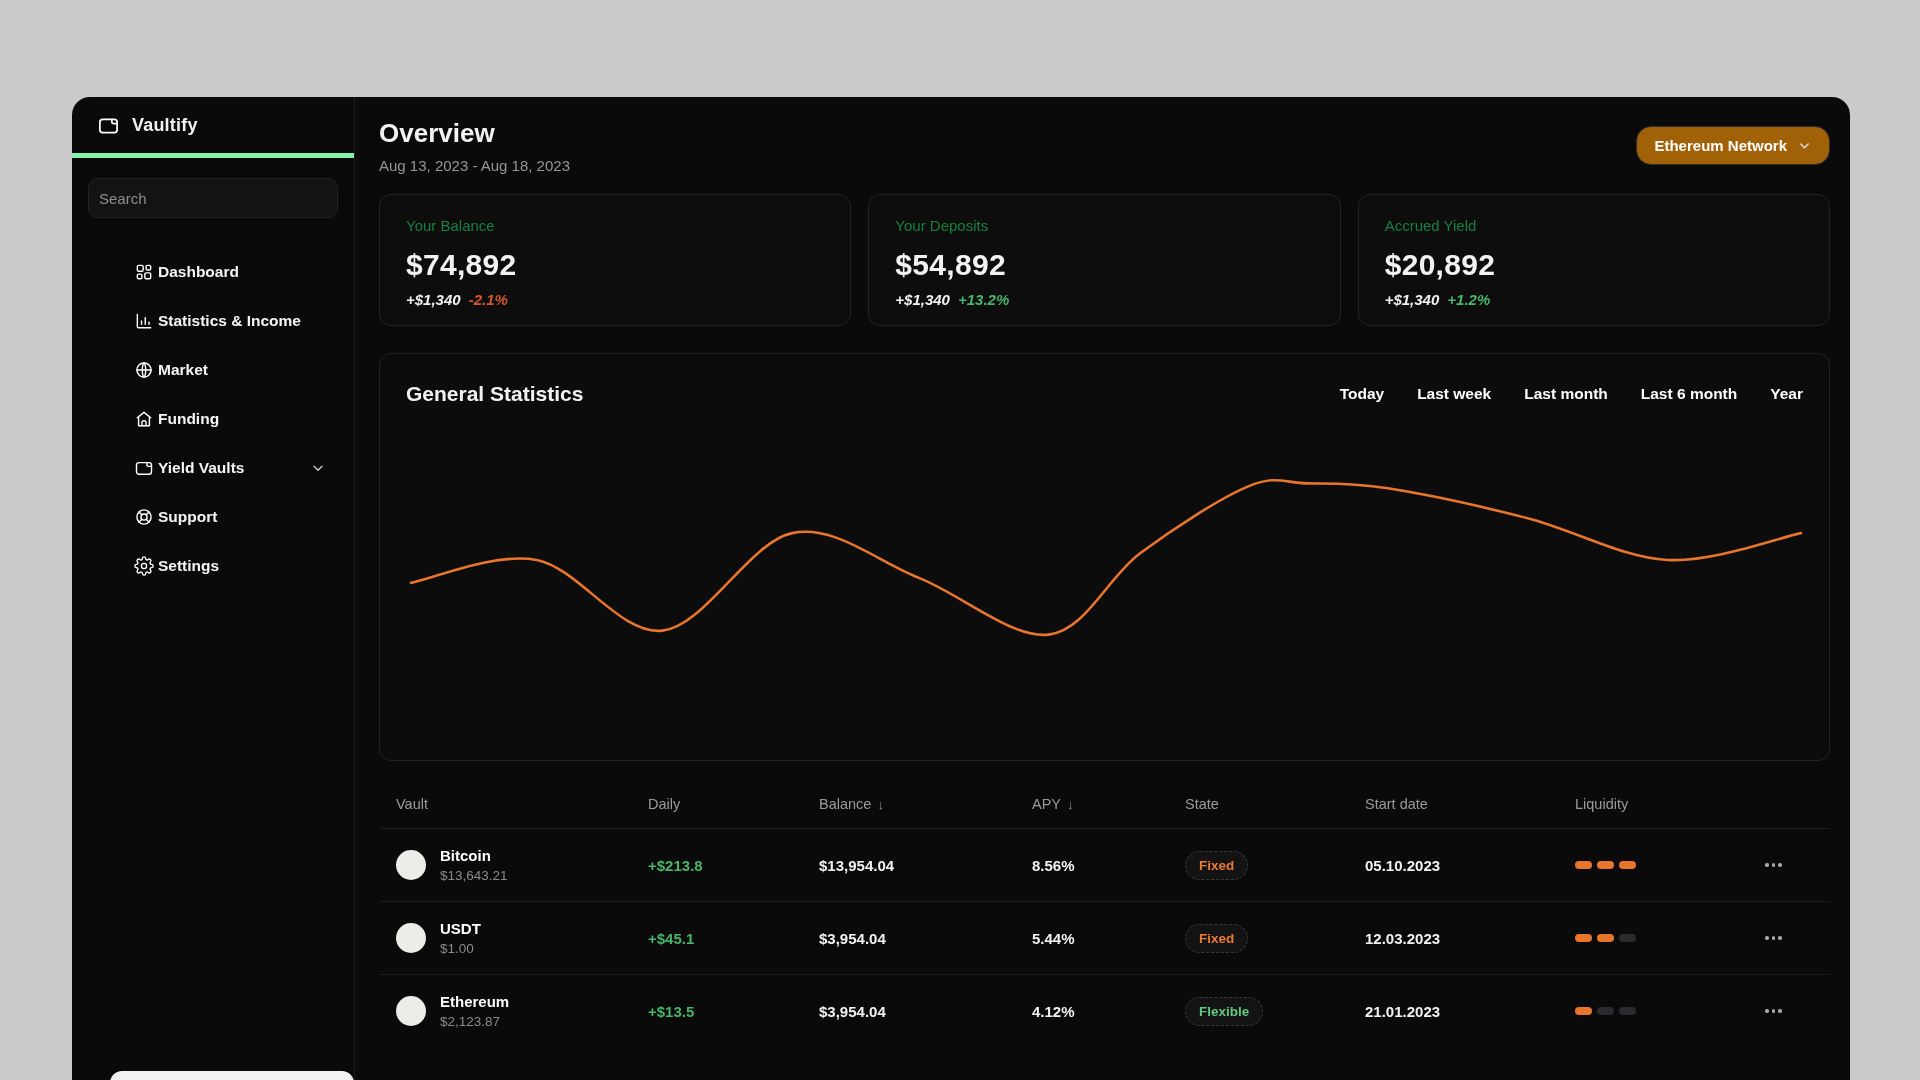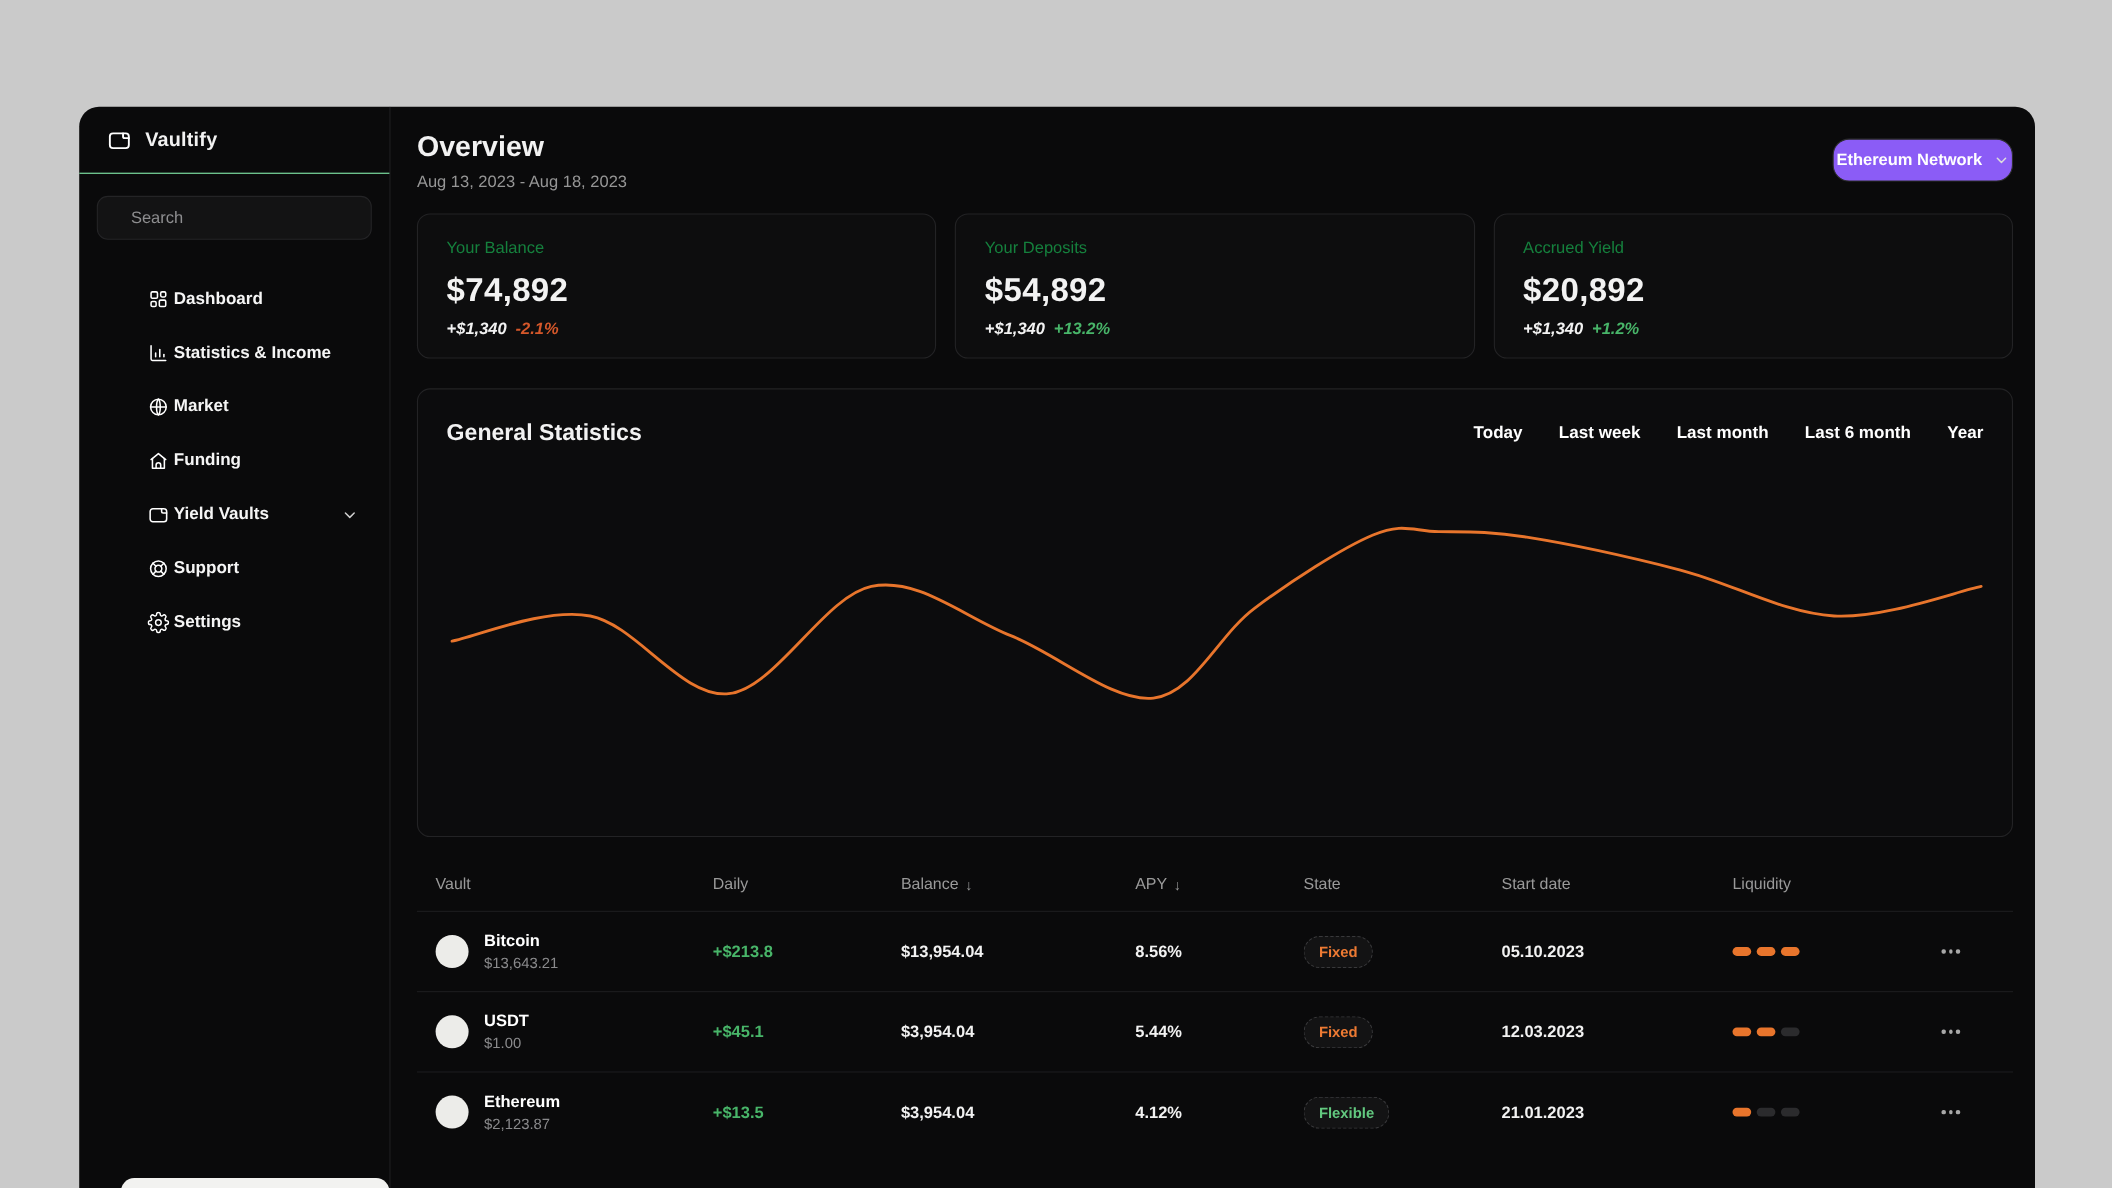--- a/index.html
+++ b/index.html
@@ -19,28 +19,28 @@
     overflow:hidden;
   }
   
   .sidebar {
     width:283px; flex:0 0 283px;
     border-right:1px solid #1E1E20;
     position:relative;
   }
   .logo-row {
     height:61px; display:flex; align-items:center; gap:12px;
-    padding:0 25px; border-bottom:1px solid #86efac;
+    padding:0 25px; border-bottom:5px solid #86efac;
   }
   .logo-row svg { width:23px; height:23px; }
   .logo-text { font-size:18px; font-weight:700; letter-spacing:.2px; }
   .search-box {
     margin:20px 16px 0 16px; height:40px;
     background:#131314; border:1px solid #242426; border-radius:10px;
-    display:flex; align-items:center; padding:0 30px;
+    display:flex; align-items:center; padding:0 10px;
   }
   .search-box input {
     background:transparent; border:none; outline:none;
     color:#E8E8E8; font-size:15px; width:100%;
     font-family:"Liberation Sans", sans-serif;
   }
   .search-box input::placeholder { color:#8E8E90; }
   .nav { margin-top:29px; }
   .nav-item {
     height:49px; display:flex; align-items:center; gap:4px;
@@ -52,22 +52,22 @@
   .sidebar-bottom-card {
     position:absolute; left:38px; right:0; top:974px; height:36px;
     background:#F2F2F0; border-radius:12px 12px 0 0;
   }
   
   .main { flex:1; padding:0 20px 0 24px; position:relative; }
   .page-title { margin-top:21px; font-size:26px; font-weight:700; }
   .date-range { margin-top:8px; font-size:15px; color:#969696; }
   .network-btn {
     position:absolute; right:20px; top:29px; height:39px;
-    display:flex; align-items:center; gap:10px; padding:0 2px;
-    background:#8b5cf6; border:1px solid #2E2E30; border-radius:15px;
+    display:flex; align-items:center; gap:10px; padding:0 17px;
+    background:#a16207; border:1px solid #2E2E30; border-radius:15px;
     color:#FFFFFF; font-size:15px; font-weight:700; cursor:pointer;
     font-family:"Liberation Sans", sans-serif;
   }
   .network-btn svg { width:15px; height:15px; color:#DDDDDD; }
   
   .cards { display:flex; gap:17px; margin-top:20px; }
   .card {
     flex:1; height:132px;
     background:#0D0D0E; border:1px solid #232325; border-radius:12px;
     padding:22px 26px;

